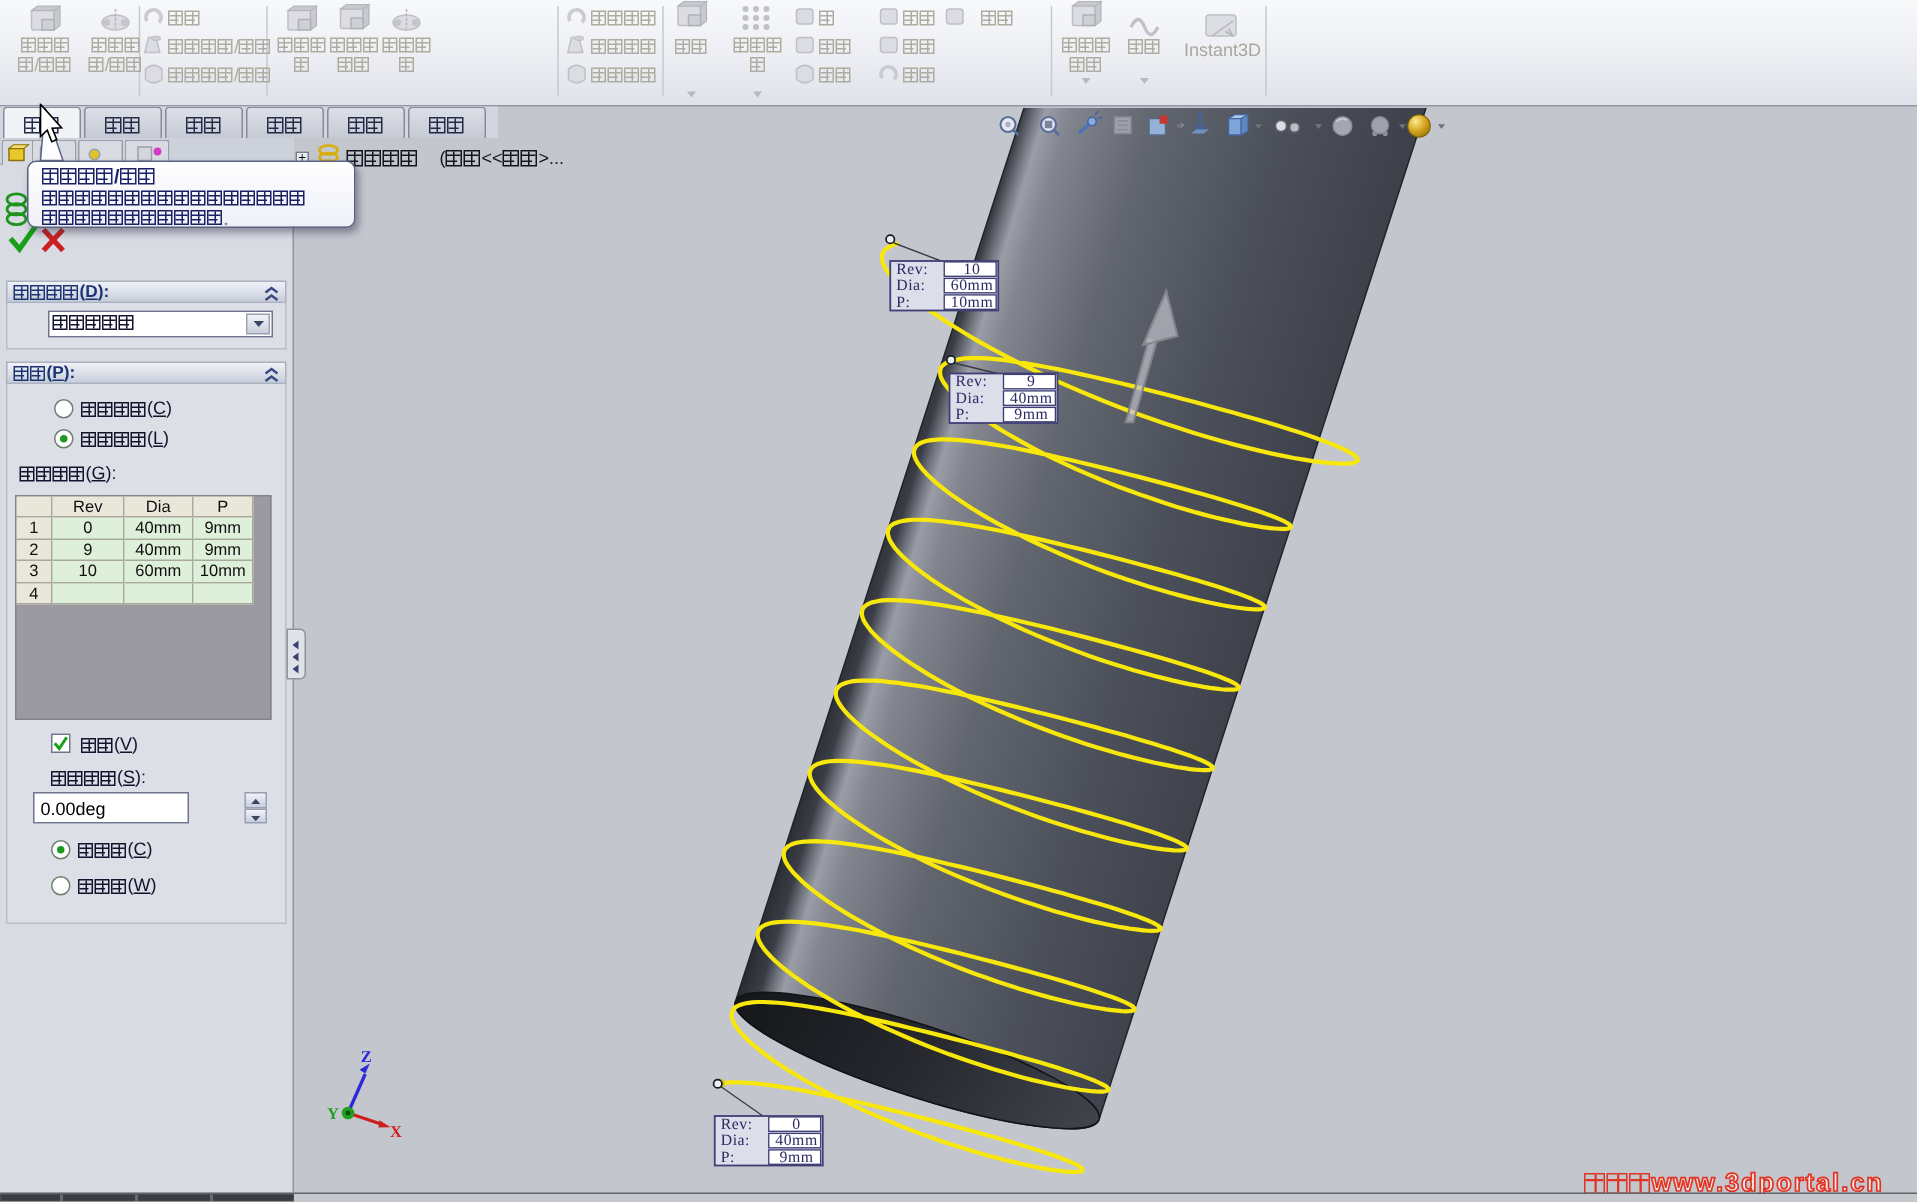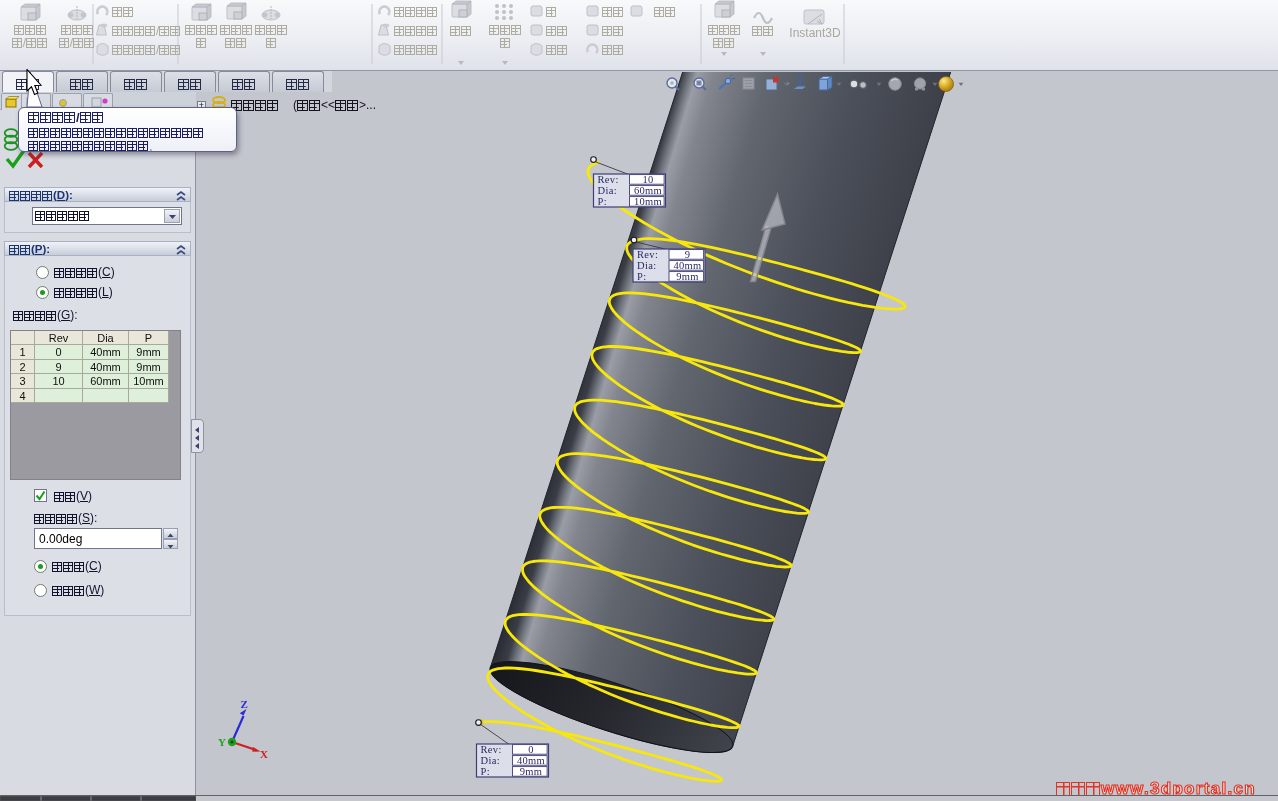--- a/index.html
+++ b/index.html
@@ -368,21 +368,21 @@
         <span class="tc tg" style="left:118px;width:40px"></span>
       </div>
     </div>
     <span class="chk" style="left:34px;top:397px">
       <svg width="11" height="11">
         <path d="M1.5,5.5 l3,3.5 l5,-7.5" stroke="#18a018" stroke-width="2" fill="none"></path>
       </svg>
     </span>
     <span class="rlab" style="left:54px;top:397px"><i class="z" style="width:10px;height:10px"></i><i class="z" style="width:10px;height:10px"></i>(<u>V</u>)</span>
     <div class="plab" style="left:34px;top:419px"><i class="z" style="width:10px;height:10px"></i><i class="z" style="width:10px;height:10px"></i><i class="z" style="width:10px;height:10px"></i><i class="z" style="width:10px;height:10px"></i>(<u>S</u>):</div>
-    <div class="inp" style="left:34px;top:436px;width:128px">0.00deg</div>
+    <div class="inp" style="left:22px;top:436px;width:104px">0.00deg</div>
 <div class="spin" style="left:163px;top:436px">
       <div class="sb"><svg width="7" height="5">
           <path d="M0.5,4 L3.5,0.5 L6.5,4 Z" fill="#3a4668"></path>
         </svg></div>
       <div class="sb"><svg width="7" height="5">
           <path d="M0.5,1 L3.5,4.5 L6.5,1 Z" fill="#3a4668"></path>
         </svg></div>
     </div>
     <span class="radio" style="left:34px;top:468px">
       <span class="rdot"></span>

